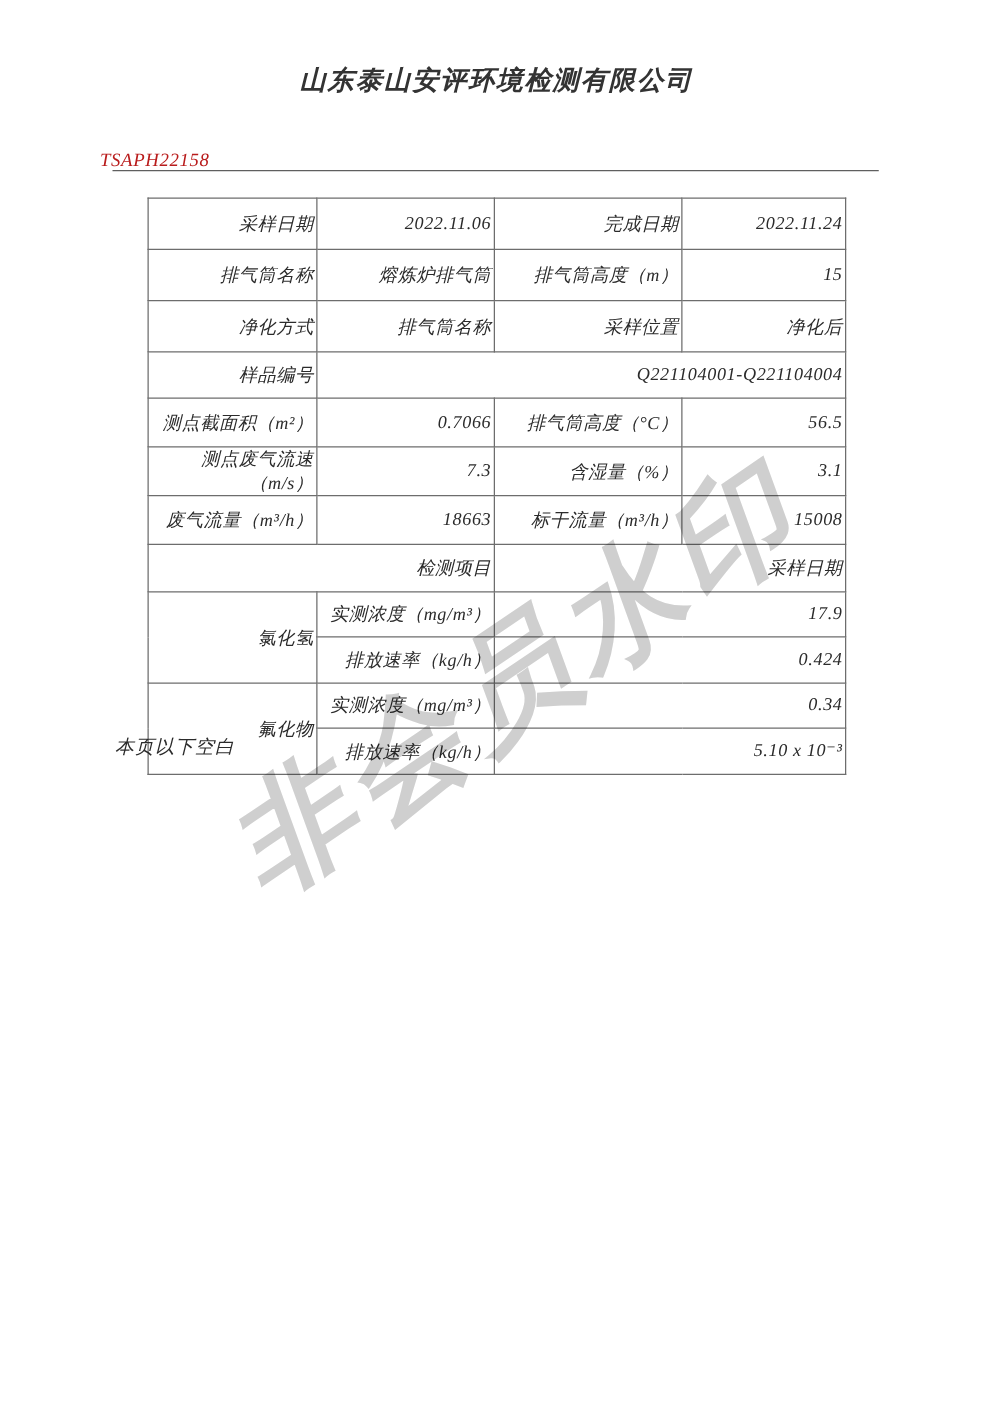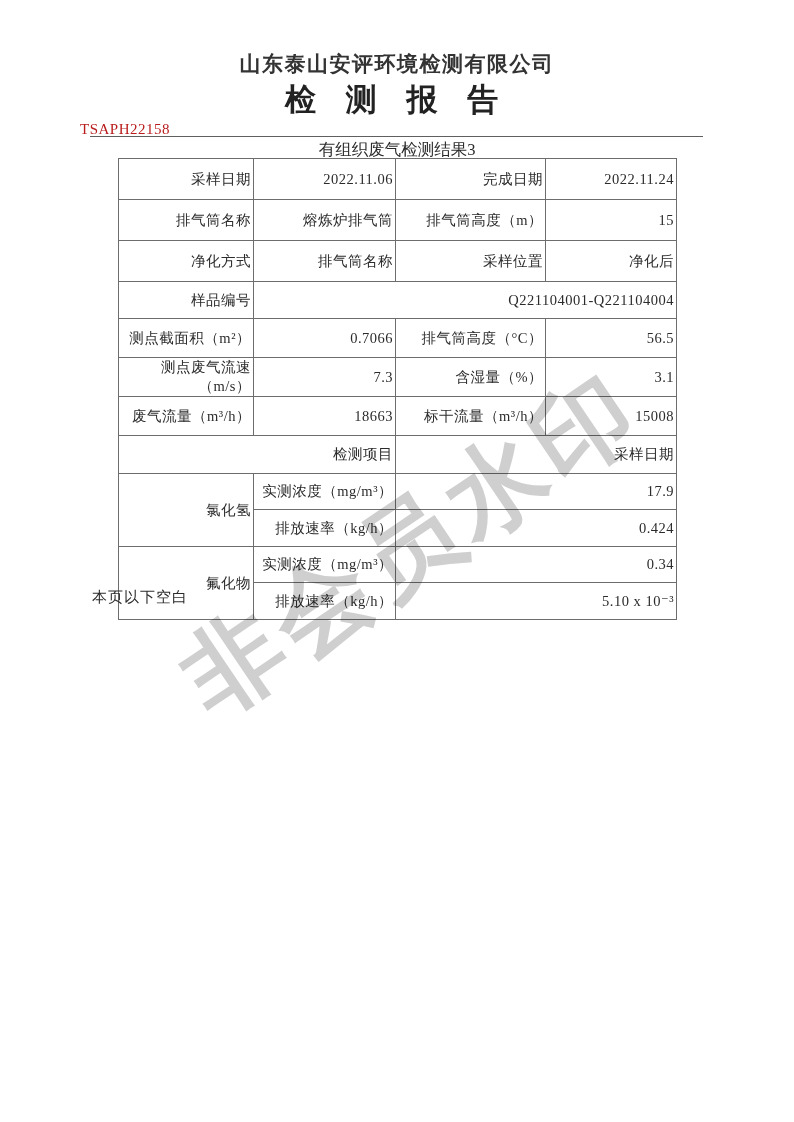--- a/index.html
+++ b/index.html
@@ -4,20 +4,21 @@
 <style>
   html, body { margin: 0; padding: 0; background: #ffffff; }
   .page {
     position: relative;
     width: 794px;
     height: 1122px;
     background: #ffffff;
     overflow: hidden;
     font-family: "Liberation Serif", "DejaVu Serif", serif;
     color: #2b2b2b;
+    font-style: italic;
   }
   .company-name {
     position: absolute;
     top: 50px; left: 0; width: 100%;
     text-align: center;
     font-size: 21px;
     font-weight: 600;
     letter-spacing: 1.5px;
     color: #333333;
   }
@@ -102,28 +103,26 @@
     z-index: 5;
   }
 </style>
 </head>
 <body>
 
 <div class="page">
 
   <div class="company-name">山东泰山安评环境检测有限公司</div>
 
-  <div class="report-title">检  测  报  告</div>
 
 
   <div class="report-no">TSAPH22158</div>
 
   <div class="header-rule"></div>
 
-  <div class="table-title">有组织废气检测结果3</div>
 
   <table class="results">
     <colgroup>
       <col style="width:135px">
       <col style="width:142px">
       <col style="width:150px">
       <col style="width:131px">
     </colgroup>
     <tbody>
       <tr class="h41">

